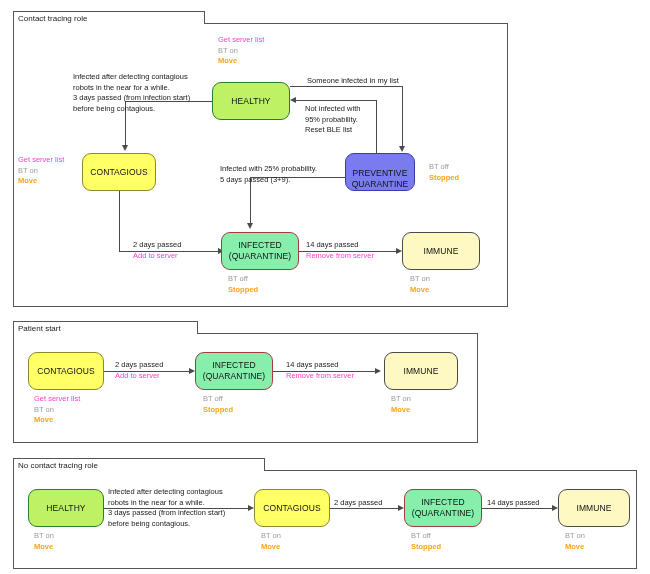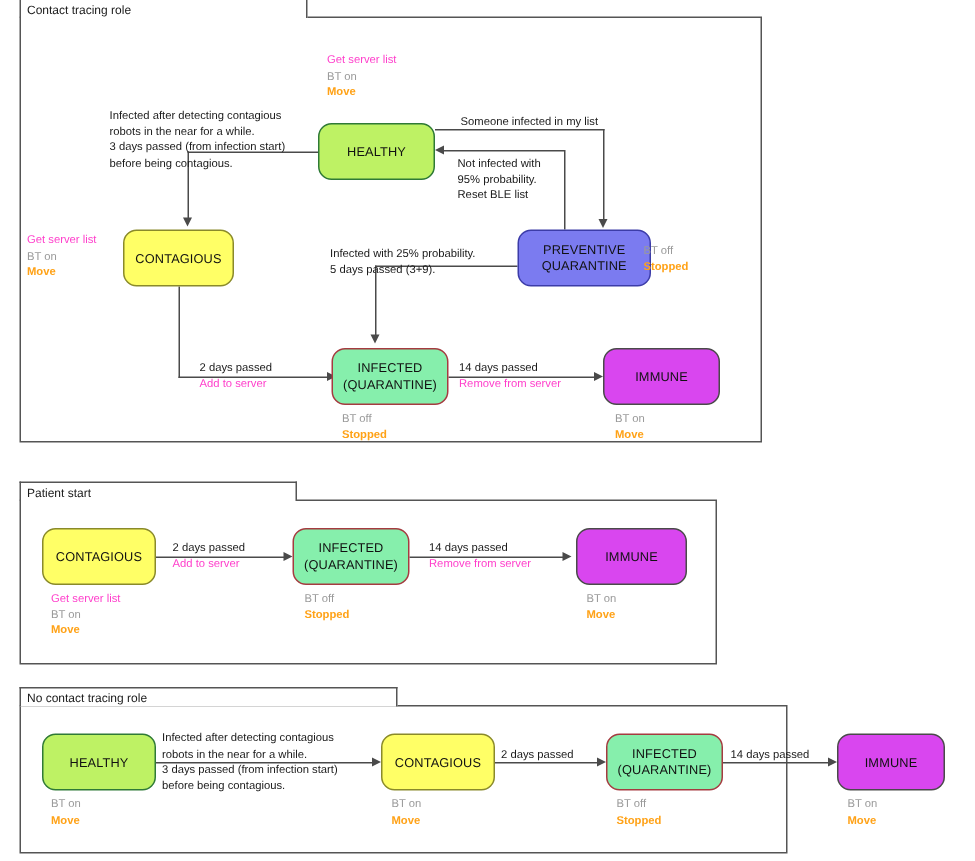--- a/index.html
+++ b/index.html
@@ -32,25 +32,25 @@
     border-bottom: none;
     background: #ffffff;
     box-sizing: border-box;
     font-size: 8px;
     line-height: 13px;
     color: #1a1a1a;
     padding: 0 4px;
     white-space: nowrap;
   }
 
-  #panel-contact  { left: 13px; top: 11px;  width: 495px; height: 284px; }
+  #panel-contact  { left: 13px; top: 23px;  width: 495px; height: 284px; }
   #panel-contact .panel-tab  { width: 192px; }
   #panel-patient  { left: 13px; top: 333px; width: 465px; height: 110px; }
   #panel-patient .panel-tab  { width: 185px; }
-  #panel-notrace  { left: 13px; top: 470px; width: 512px; height: 99px; }
+  #panel-notrace  { left: 13px; top: 470px; width: 624px; height: 99px; }
   #panel-notrace .panel-tab  { width: 252px; }
 
   
   .state {
     position: absolute;
     border: 1px solid #4a4a4a;
     border-radius: 9px;
     box-sizing: border-box;
     display: flex;
     flex-direction: column;
@@ -61,21 +61,21 @@
     color: #111111;
     text-align: center;
     letter-spacing: 0.1px;
     z-index: 4;
   }
   .state .l2 { display: block; }
   .s-green  { background: #bef264; border-color: #2f7a36; }
   .s-yellow { background: #ffff66; border-color: #8a8a2a; }
   .s-red    { background: #86efac; border-color: #a53b40; }
   .s-blue   { background: #7b7bf0; border-color: #3c3ca8; }
-  .s-white  { background: #d946ef; border-color: #4a4a4a; }
+  .s-white  { background: #fef9c3; border-color: #4a4a4a; }
 
   
   .ann {
     position: absolute;
     font-size: 7.5px;
     line-height: 10.5px;
     white-space: nowrap;
     z-index: 5;
   }
   .ann.black   { color: #1a1a1a; }
@@ -161,21 +161,21 @@
 
 <div class="ann black" style="left:305px; top:104px;">
   <div>Not infected with</div>
   <div>95% probability.</div>
   <div>Reset BLE list</div>
 </div>
 <div class="ln ln-v" style="left:376px; top:100px; height:53px;"></div>
 <div class="ln ln-h" style="left:296px; top:100px; width:80px;"></div>
 <div class="arrow arrow-l" style="left:290px; top:96.5px;"></div>
 
-<div class="state s-blue" id="n-c-prev" style="left:345px; top:153px; width:89px; height:38px;">
+<div class="state s-blue" id="n-c-prev" style="left:345px; top:153px; width:70px; height:38px;justify-content:flex-end;">
   <span>PREVENTIVE</span>
   <span class="l2">QUARANTINE</span>
 </div>
 
 <div class="ann" style="left:429px; top:162px;">
   <div class="c-gray">BT off</div>
   <div class="c-orange">Stopped</div>
 </div>
 
 <div class="ann black" style="left:220px; top:164px;">

